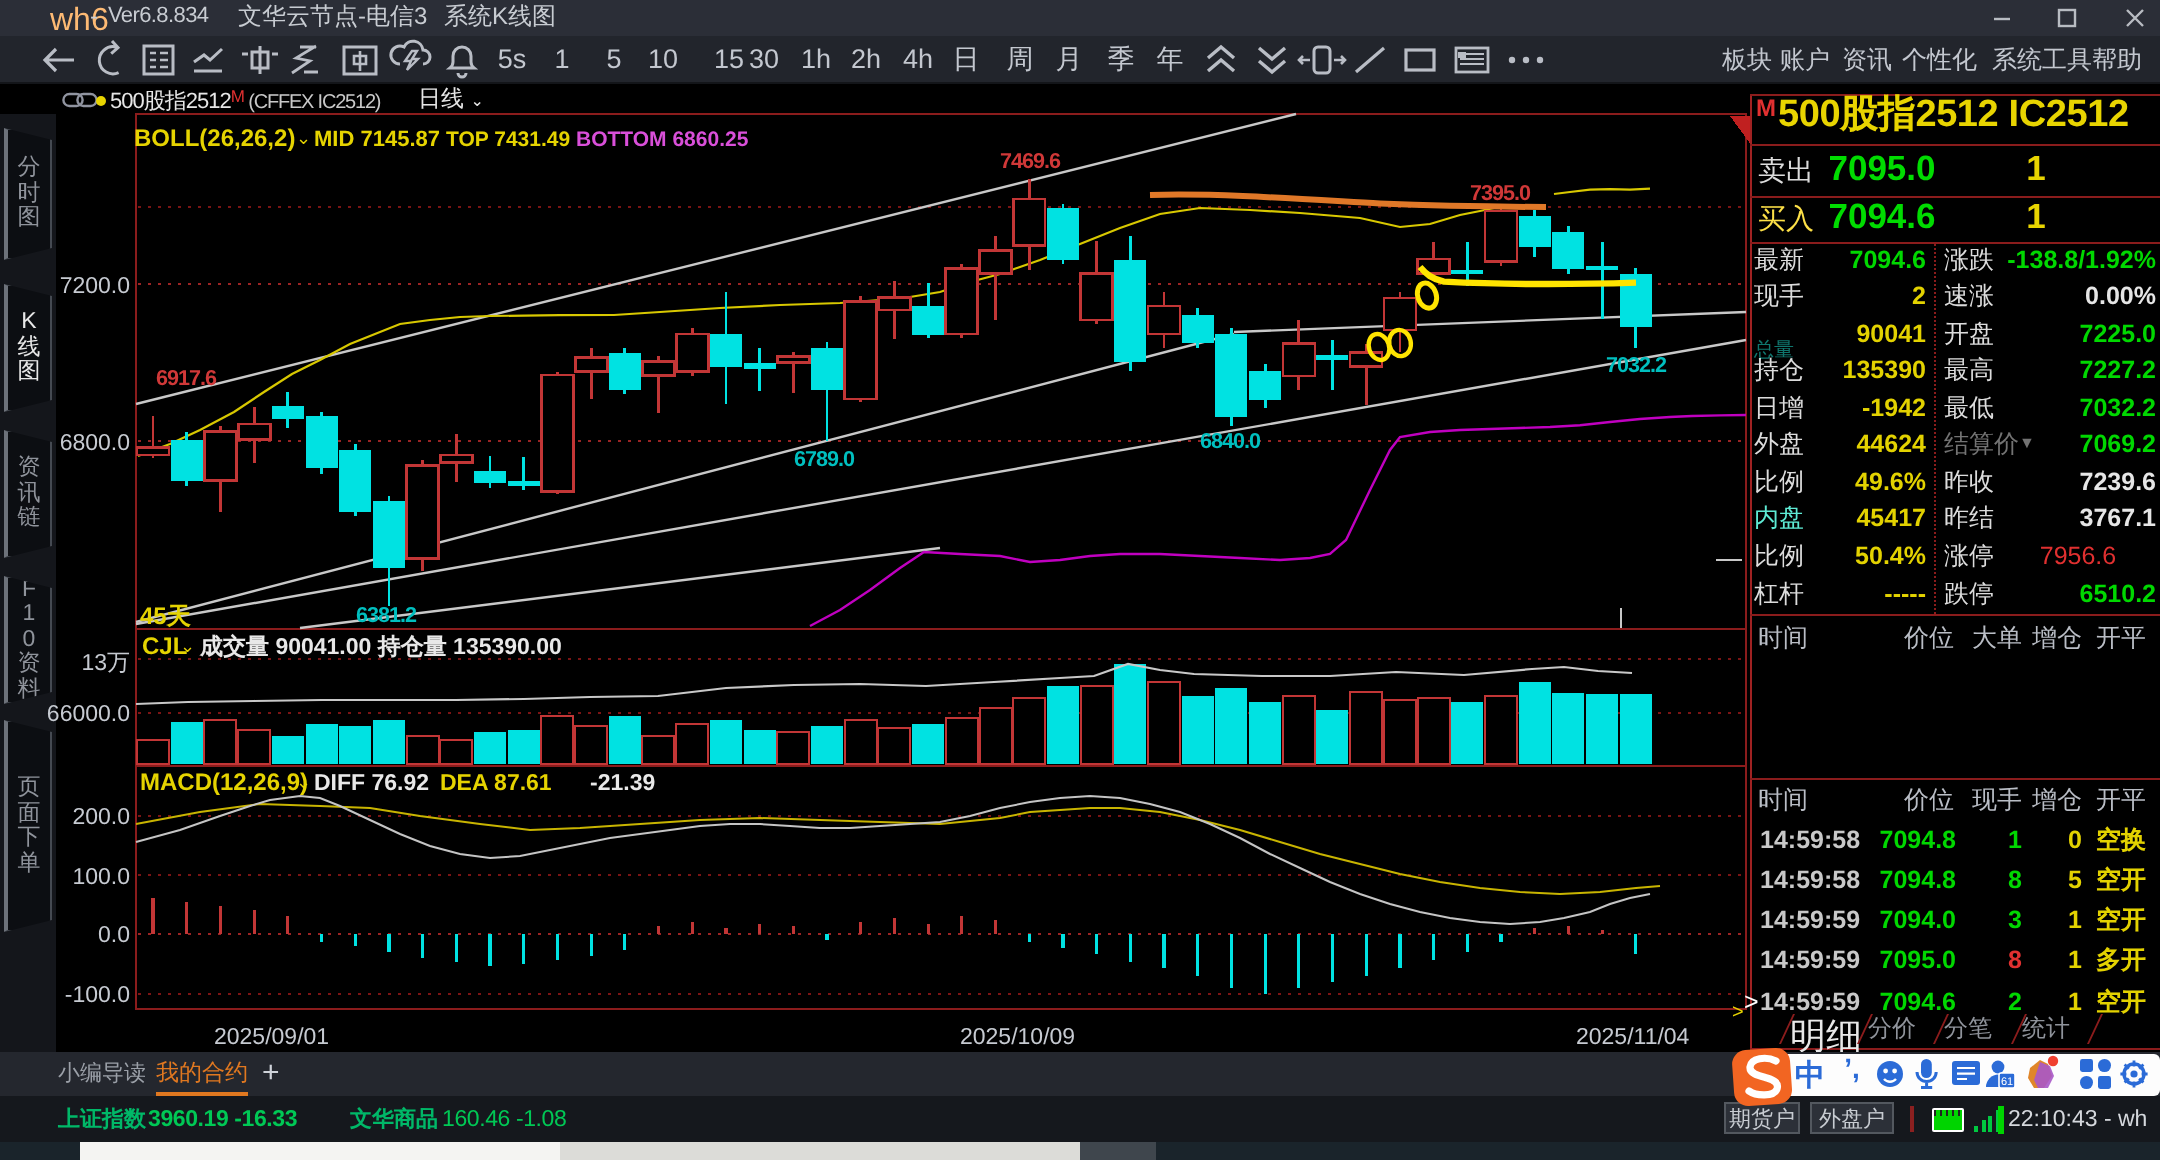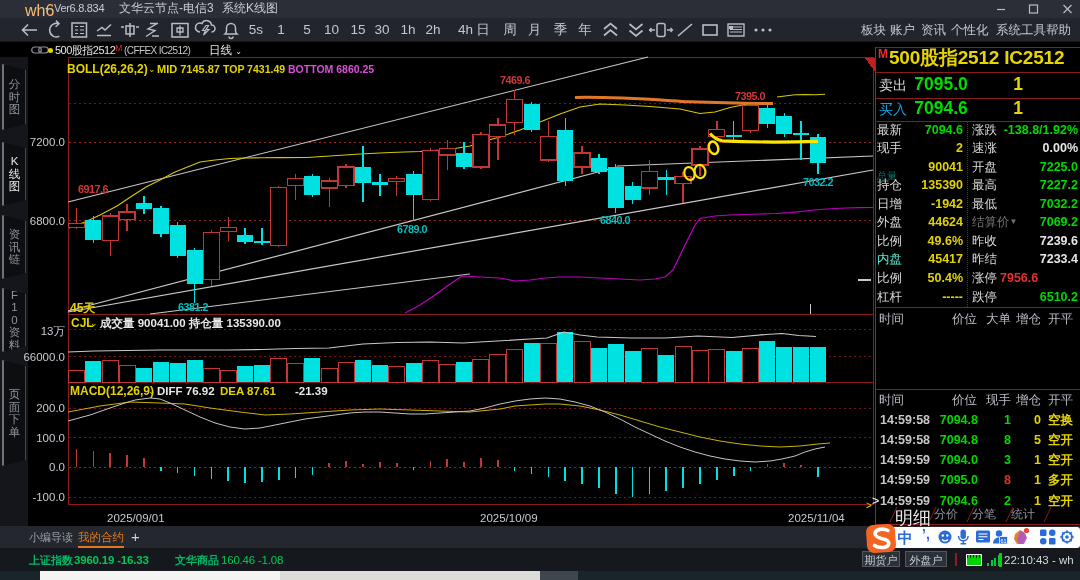--- a/index.html
+++ b/index.html
@@ -43,25 +43,25 @@
       <path d="M718,9 h12 M718,11.5 h12 M718,14 h12" stroke-width="1.1"></path>
       <path d="M717,8 l4,0 0,3 -4,0z" fill="#b9bdc5" stroke="none"></path>
       <circle cx="744" cy="12" r="1.6" fill="#b9bdc5" stroke="none"></circle>
       <circle cx="751" cy="12" r="1.6" fill="#b9bdc5" stroke="none"></circle>
       <circle cx="758" cy="12" r="1.6" fill="#b9bdc5" stroke="none"></circle>
     </svg>
     <div style="position:absolute;left:230px;top:0;width:28px;text-align:center;font-size:13.5px;color:#c3c7cf;line-height:24px">5s</div>
     <div style="position:absolute;left:255px;top:0;width:28px;text-align:center;font-size:13.5px;color:#c3c7cf;line-height:24px">1</div>
     <div style="position:absolute;left:281px;top:0;width:28px;text-align:center;font-size:13.5px;color:#c3c7cf;line-height:24px">5</div>
     <div style="position:absolute;left:305.5px;top:0;width:28px;text-align:center;font-size:13.5px;color:#c3c7cf;line-height:24px">10</div>
-    <div style="position:absolute;left:332px;top:0;width:28px;text-align:center;font-size:13.5px;color:#c3c7cf;line-height:24px">15</div>
+    <div style="position:absolute;left:332px;top:0;width:28px;text-align:right;font-size:13.5px;color:#c3c7cf;line-height:24px">15</div>
     <div style="position:absolute;left:356px;top:0;width:28px;text-align:center;font-size:13.5px;color:#c3c7cf;line-height:24px">30</div>
     <div style="position:absolute;left:382px;top:0;width:28px;text-align:center;font-size:13.5px;color:#c3c7cf;line-height:24px">1h</div>
     <div style="position:absolute;left:407px;top:0;width:28px;text-align:center;font-size:13.5px;color:#c3c7cf;line-height:24px">2h</div>
-    <div style="position:absolute;left:433px;top:0;width:28px;text-align:right;font-size:13.5px;color:#c3c7cf;line-height:24px">4h</div>
+    <div style="position:absolute;left:433px;top:0;width:28px;text-align:center;font-size:13.5px;color:#c3c7cf;line-height:24px">4h</div>
     <div style="position:absolute;left:457px;top:0;width:28px;text-align:center;font-size:13.5px;color:#c3c7cf;line-height:24px">日</div>
     <div style="position:absolute;left:484px;top:0;width:28px;text-align:center;font-size:13.5px;color:#c3c7cf;line-height:24px">周</div>
     <div style="position:absolute;left:508.5px;top:0;width:28px;text-align:center;font-size:13.5px;color:#c3c7cf;line-height:24px">月</div>
     <div style="position:absolute;left:534.5px;top:0;width:28px;text-align:center;font-size:13.5px;color:#c3c7cf;line-height:24px">季</div>
     <div style="position:absolute;left:559px;top:0;width:28px;text-align:center;font-size:13.5px;color:#c3c7cf;line-height:24px">年</div>
   </div>
 
 <div style="position:absolute;left:0;top:18px;width:1080px;height:24px;pointer-events:none">
     <div style="position:absolute;left:861px;top:0;font-size:12.5px;color:#c3c7cf;line-height:24px">板块</div>
     <div style="position:absolute;left:890px;top:0;font-size:12.5px;color:#c3c7cf;line-height:24px">账户</div>
@@ -354,21 +354,21 @@
 <div style="position:absolute;left:875px;top:97.5px;width:205px;height:0;border-top:1px solid #8b1c1c"></div>
 <div style="position:absolute;left:875px;top:121px;width:205px;height:0;border-top:1px solid #8b1c1c"></div>
 <div style="position:absolute;left:875px;top:307px;width:205px;height:0;border-top:1px solid #8b1c1c"></div>
 <div style="position:absolute;left:875px;top:388.5px;width:205px;height:0;border-top:1px solid #8b1c1c"></div>
 <div style="position:absolute;left:875px;top:524px;width:205px;height:0;border-top:1px solid #8b1c1c"></div>
 <div style="position:absolute;left:878px;top:48px;font-size:12px;font-weight:bold;color:#e03030">M</div>
 <div style="position:absolute;left:889px;top:47px;width:191px;font-size:19px;font-weight:bold;color:#e8d400;letter-spacing:-0.2px;white-space:nowrap">500股指2512 IC2512</div>
 <div style="position:absolute;left:879px;top:77px;font-size:14px;color:#dcdcdc">卖出</div>
 <div style="position:absolute;left:912px;top:74px;width:58px;font-size:17.5px;font-weight:bold;color:#00dc00;text-align:center;white-space:nowrap">7095.0</div>
 <div style="position:absolute;left:1000px;top:74px;width:36px;font-size:17.5px;font-weight:bold;color:#e8d400;text-align:center">1</div>
-<div style="position:absolute;left:879px;top:101px;font-size:14px;color:#0ea5e9">买入</div>
+<div style="position:absolute;left:879px;top:101px;font-size:14px;color:#fde047">买入</div>
 <div style="position:absolute;left:912px;top:98px;width:58px;font-size:17.5px;font-weight:bold;color:#00dc00;text-align:center;white-space:nowrap">7094.6</div>
 <div style="position:absolute;left:1000px;top:98px;width:36px;font-size:17.5px;font-weight:bold;color:#e8d400;text-align:center">1</div>
 <div style="position:absolute;left:967px;top:122px;width:0;height:185px;border-left:1px dotted #8b1c1c"></div>
 <div style="position:absolute;left:877px;top:122.5px;font-size:12.5px;color:#dcdcdc">最新</div>
 <div style="position:absolute;left:895px;top:122.5px;width:68px;font-size:12.5px;font-weight:bold;color:#00d800;text-align:right">7094.6</div>
 <div style="position:absolute;left:972px;top:122.5px;font-size:12.5px;color:#dcdcdc">涨跌</div>
 <div style="position:absolute;left:1000px;top:122.5px;width:78px;font-size:12.5px;font-weight:bold;color:#00d800;text-align:right">-138.8/1.92%</div>
 <div style="position:absolute;left:877px;top:141.1px;font-size:12.5px;color:#dcdcdc">现手</div>
 <div style="position:absolute;left:895px;top:141.1px;width:68px;font-size:12.5px;font-weight:bold;color:#e3d200;text-align:right">2</div>
 <div style="position:absolute;left:972px;top:141.1px;font-size:12.5px;color:#dcdcdc">速涨</div>
@@ -389,25 +389,25 @@
 <div style="position:absolute;left:895px;top:215.3px;width:68px;font-size:12.5px;font-weight:bold;color:#e3d200;text-align:right">44624</div>
 <div style="position:absolute;left:972px;top:215.3px;font-size:12.5px;color:#737373">结算价<span style="font-size:8px;vertical-align:2px">▼</span></div>
 <div style="position:absolute;left:1000px;top:215.3px;width:78px;font-size:12.5px;font-weight:bold;color:#00d800;text-align:right">7069.2</div>
 <div style="position:absolute;left:877px;top:233.8px;font-size:12.5px;color:#dcdcdc">比例</div>
 <div style="position:absolute;left:895px;top:233.8px;width:68px;font-size:12.5px;font-weight:bold;color:#e3d200;text-align:right">49.6%</div>
 <div style="position:absolute;left:972px;top:233.8px;font-size:12.5px;color:#dcdcdc">昨收</div>
 <div style="position:absolute;left:1000px;top:233.8px;width:78px;font-size:12.5px;font-weight:bold;color:#e6e6e6;text-align:right">7239.6</div>
 <div style="position:absolute;left:877px;top:252.4px;font-size:12.5px;color:#5eead4">内盘</div>
 <div style="position:absolute;left:895px;top:252.4px;width:68px;font-size:12.5px;font-weight:bold;color:#e3d200;text-align:right">45417</div>
 <div style="position:absolute;left:972px;top:252.4px;font-size:12.5px;color:#dcdcdc">昨结</div>
-<div style="position:absolute;left:1000px;top:252.4px;width:78px;font-size:12.5px;font-weight:bold;color:#e6e6e6;text-align:right">7233.4</div>
+<div style="position:absolute;left:1000px;top:252.4px;width:78px;font-size:12.5px;font-weight:bold;color:#e6e6e6;text-align:right">3767.1</div>
 <div style="position:absolute;left:877px;top:270.9px;font-size:12.5px;color:#dcdcdc">比例</div>
 <div style="position:absolute;left:895px;top:270.9px;width:68px;font-size:12.5px;font-weight:bold;color:#e3d200;text-align:right">50.4%</div>
 <div style="position:absolute;left:972px;top:270.9px;font-size:12.5px;color:#dcdcdc">涨停</div>
-<div style="position:absolute;left:1000px;top:270.9px;width:78px;font-size:12.5px;font-weight:bold;color:#e03030;text-align:left">7956.6</div>
+<div style="position:absolute;left:1000px;top:270.9px;width:78px;font-size:12.5px;font-weight:normal;color:#e03030;text-align:center">7956.6</div>
 <div style="position:absolute;left:877px;top:289.5px;font-size:12.5px;color:#dcdcdc">杠杆</div>
 <div style="position:absolute;left:895px;top:289.5px;width:68px;font-size:12.5px;font-weight:bold;color:#e3d200;text-align:right">-----</div>
 <div style="position:absolute;left:972px;top:289.5px;font-size:12.5px;color:#dcdcdc">跌停</div>
 <div style="position:absolute;left:1000px;top:289.5px;width:78px;font-size:12.5px;font-weight:bold;color:#00d800;text-align:right">6510.2</div>
 <div style="position:absolute;left:875px;top:312px;width:205px;height:14px;font-size:12.5px;color:#b9bdc5">
     <span style="position:absolute;left:4px;white-space:nowrap">时间</span>
     <span style="position:absolute;left:77px;white-space:nowrap">价位</span>
     <span style="position:absolute;left:111px;white-space:nowrap">大单</span>
     <span style="position:absolute;left:141px;white-space:nowrap">增仓</span>
     <span style="position:absolute;left:173px;white-space:nowrap">开平</span>

